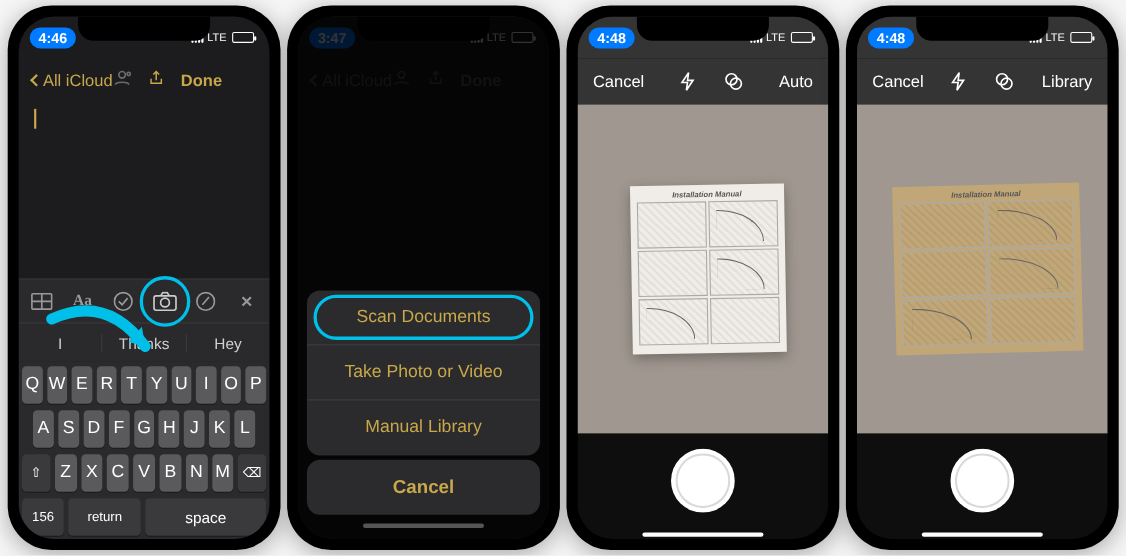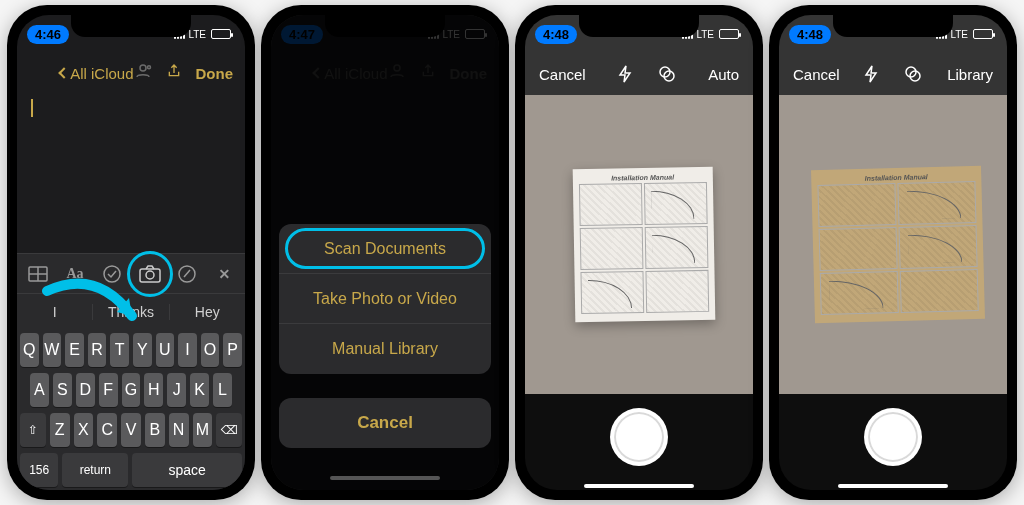--- a/index.html
+++ b/index.html
@@ -49,21 +49,21 @@
     display: flex;
     justify-content: space-between;
     align-items: center;
     padding: 0 14px 0 10px;
     font-size: 12px;
     color: #fff;
     position: relative;
   }
   .time-pill {
     background: #007aff;
-    color: #000000;
+    color: #ffffff;
     border-radius: 12px;
     padding: 2px 8px;
     font-weight: 600;
     font-size: 13px;
   }
   .status-right {
     display: flex;
     align-items: center;
     gap: 3px;
     font-size: 10px;
@@ -83,21 +83,21 @@
     content:''; position:absolute; right:-3px; top:3px;
     width:2px; height:4px; background:#fff; border-radius:1px;
   }
   .battery .fill { height:100%; width:70%; background:#fff; border-radius:1px; }
 
   
   .notes-nav {
     height: 40px;
     display: flex;
     align-items: center;
-    justify-content: flex-end;
+    justify-content: flex-start;
     padding: 0 12px;
     color: #c8a84a;
   }
   .notes-nav .back {
     display:flex; align-items:center; gap:2px; font-size:15px;
   }
   .notes-nav .chevron {
     display:inline-block; width:8px; height:8px;
     border-left:2px solid currentColor; border-bottom:2px solid currentColor;
     transform: rotate(45deg);
@@ -183,21 +183,21 @@
     margin: 4px auto 2px auto;
   }
   .home-indicator.light { background:#fff; }
 
   
   .dimmed-overlay {
     position:absolute; inset:0; background:rgba(0,0,0,.8);
   }
   .action-sheet {
     position:absolute; left:8px; right:8px; bottom:8px;
-    display:flex; flex-direction:column; gap:24px;
+    display:flex; flex-direction:column; gap:4px;
   }
   .as-group {
     background:#2b2b2d;
     border-radius:12px;
     overflow:hidden;
   }
   .as-item {
     height:50px;
     display:flex; align-items:center; justify-content:center;
     color:#c8a84a; font-size:16px;
@@ -416,21 +416,21 @@
       </div>
 
     </div>
   </div>
 </div>
 
 <div class="phone">
   <div class="screen">
     <div class="notch"></div>
     <div class="status-bar">
-      <span class="time-pill">4:47</span>
+      <span class="time-pill">3:47</span>
       <span class="status-right">
         <span class="signal-bars">
             <span></span>
             <span></span>
             <span></span>
             <span></span>
           </span>
         <span>LTE</span>
         <span class="battery"><span class="fill"></span></span>
       </span>

